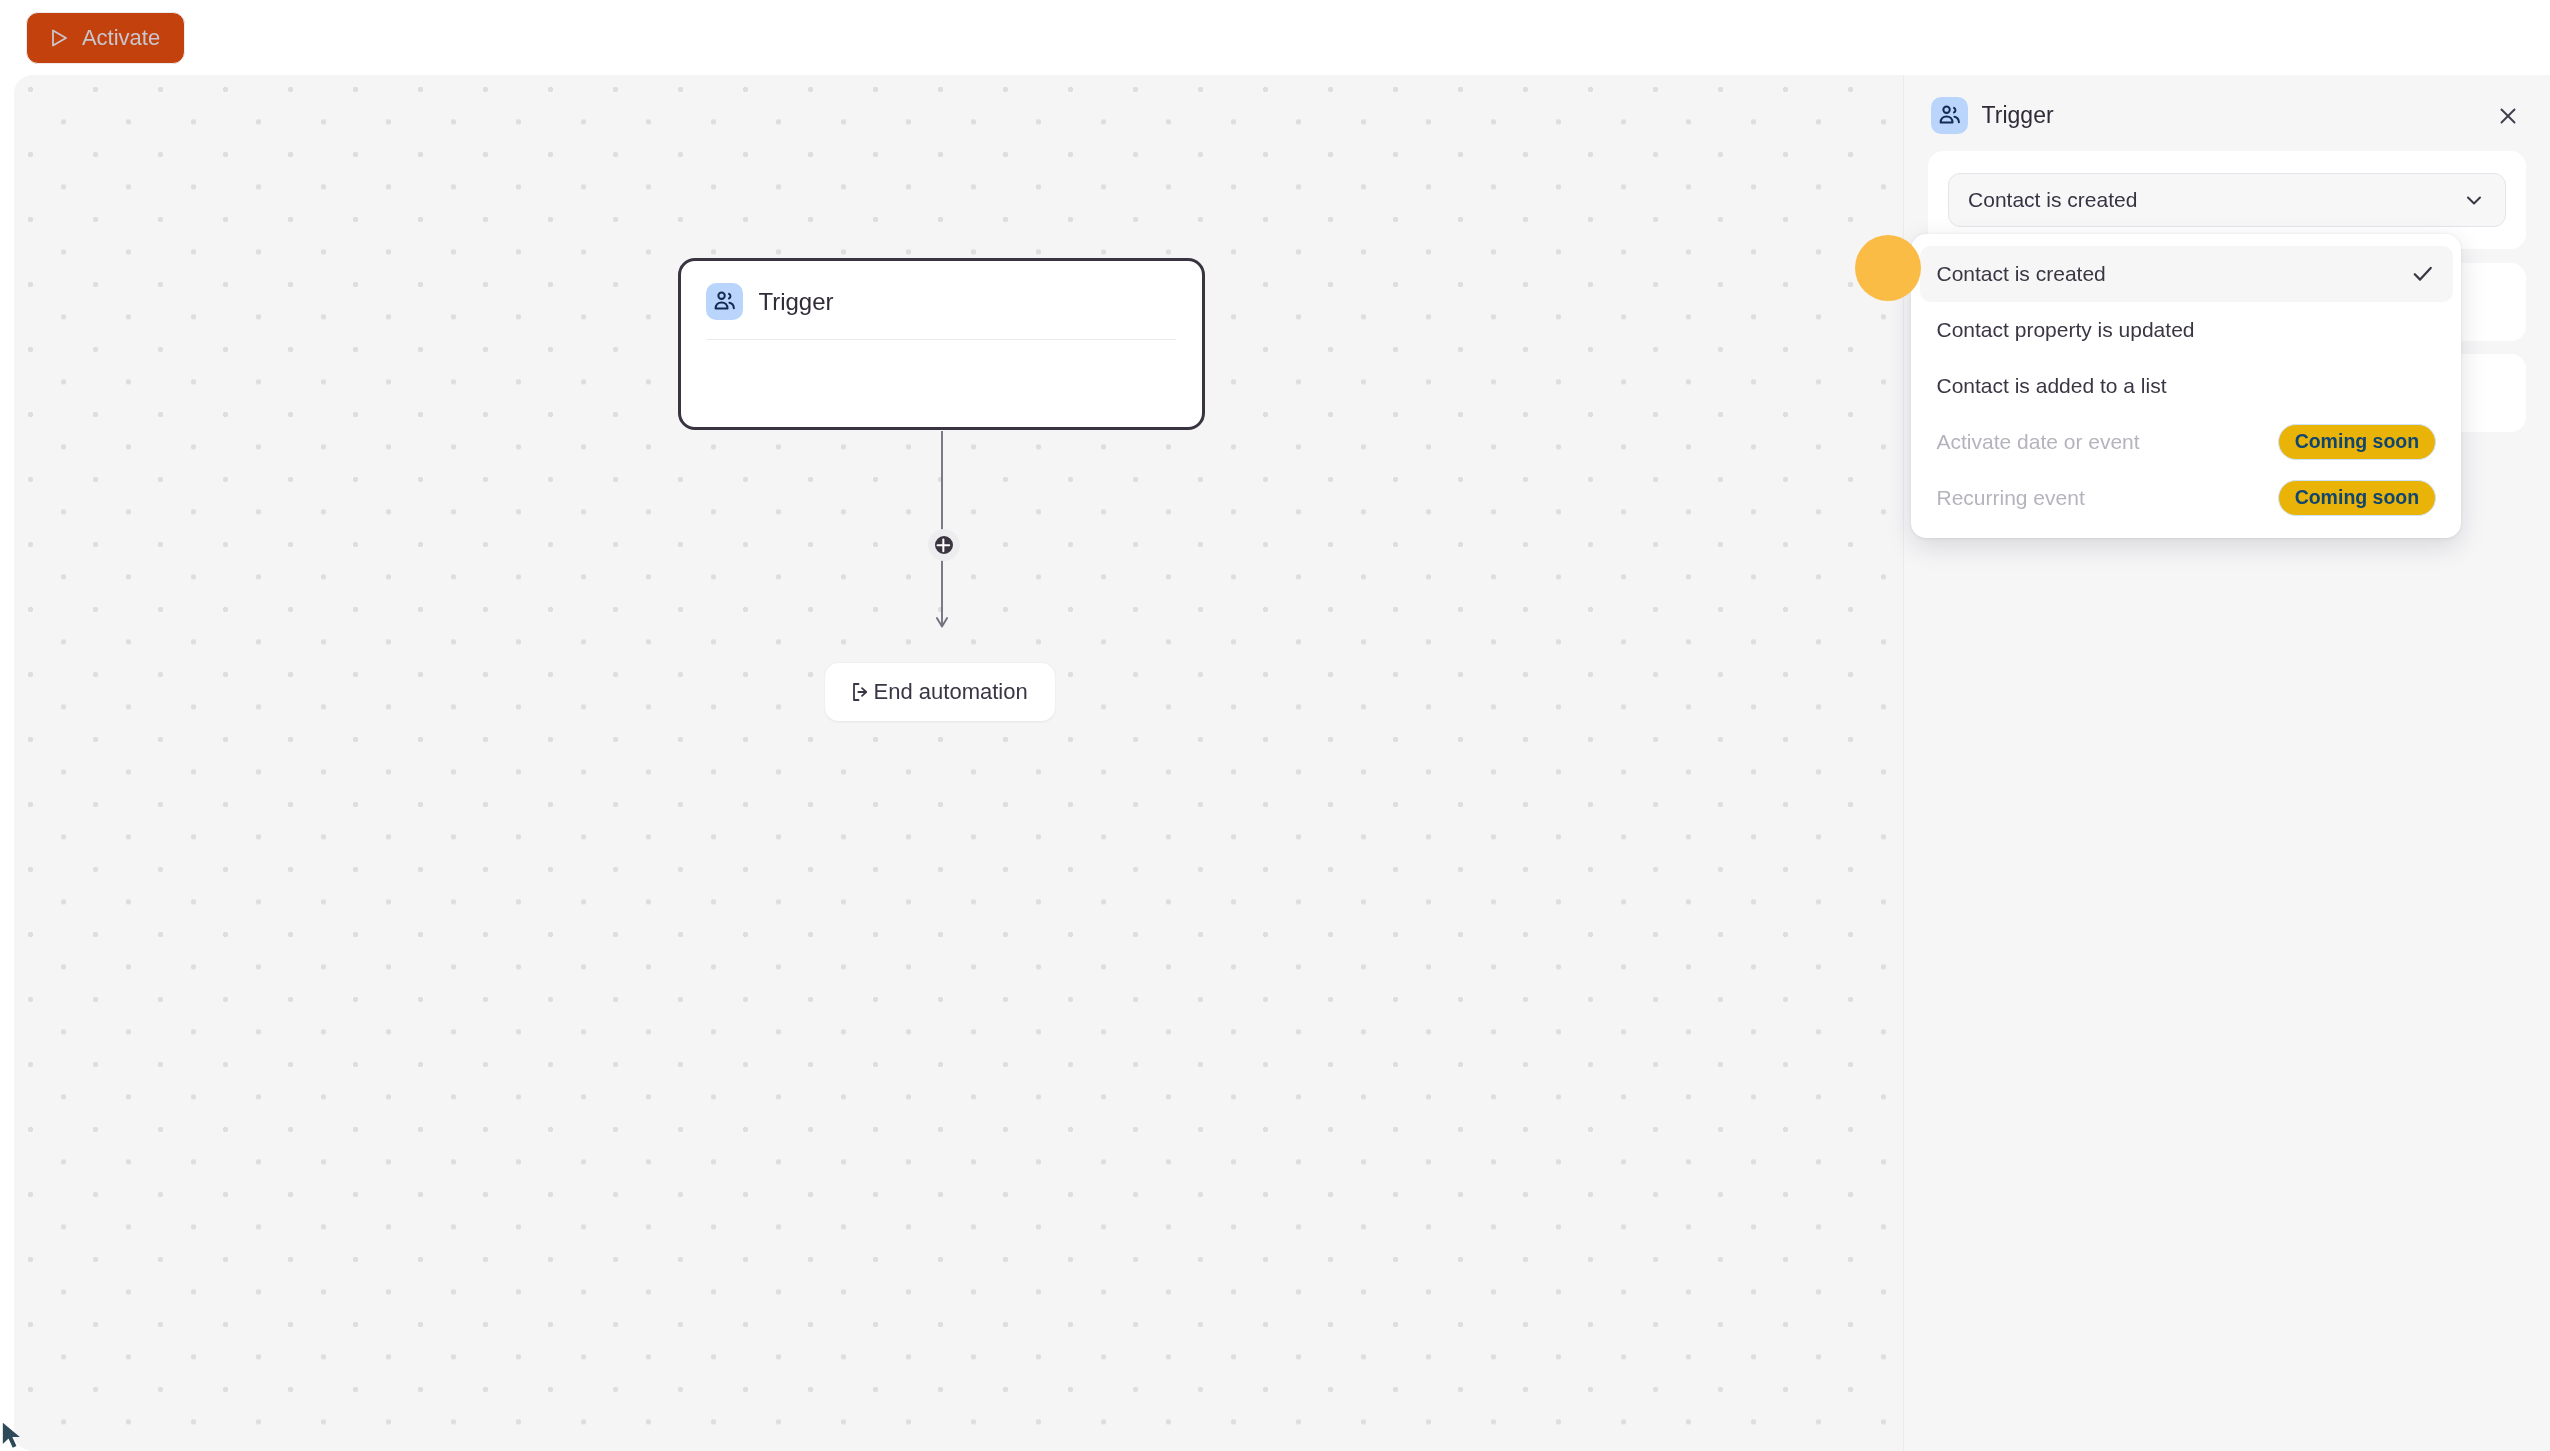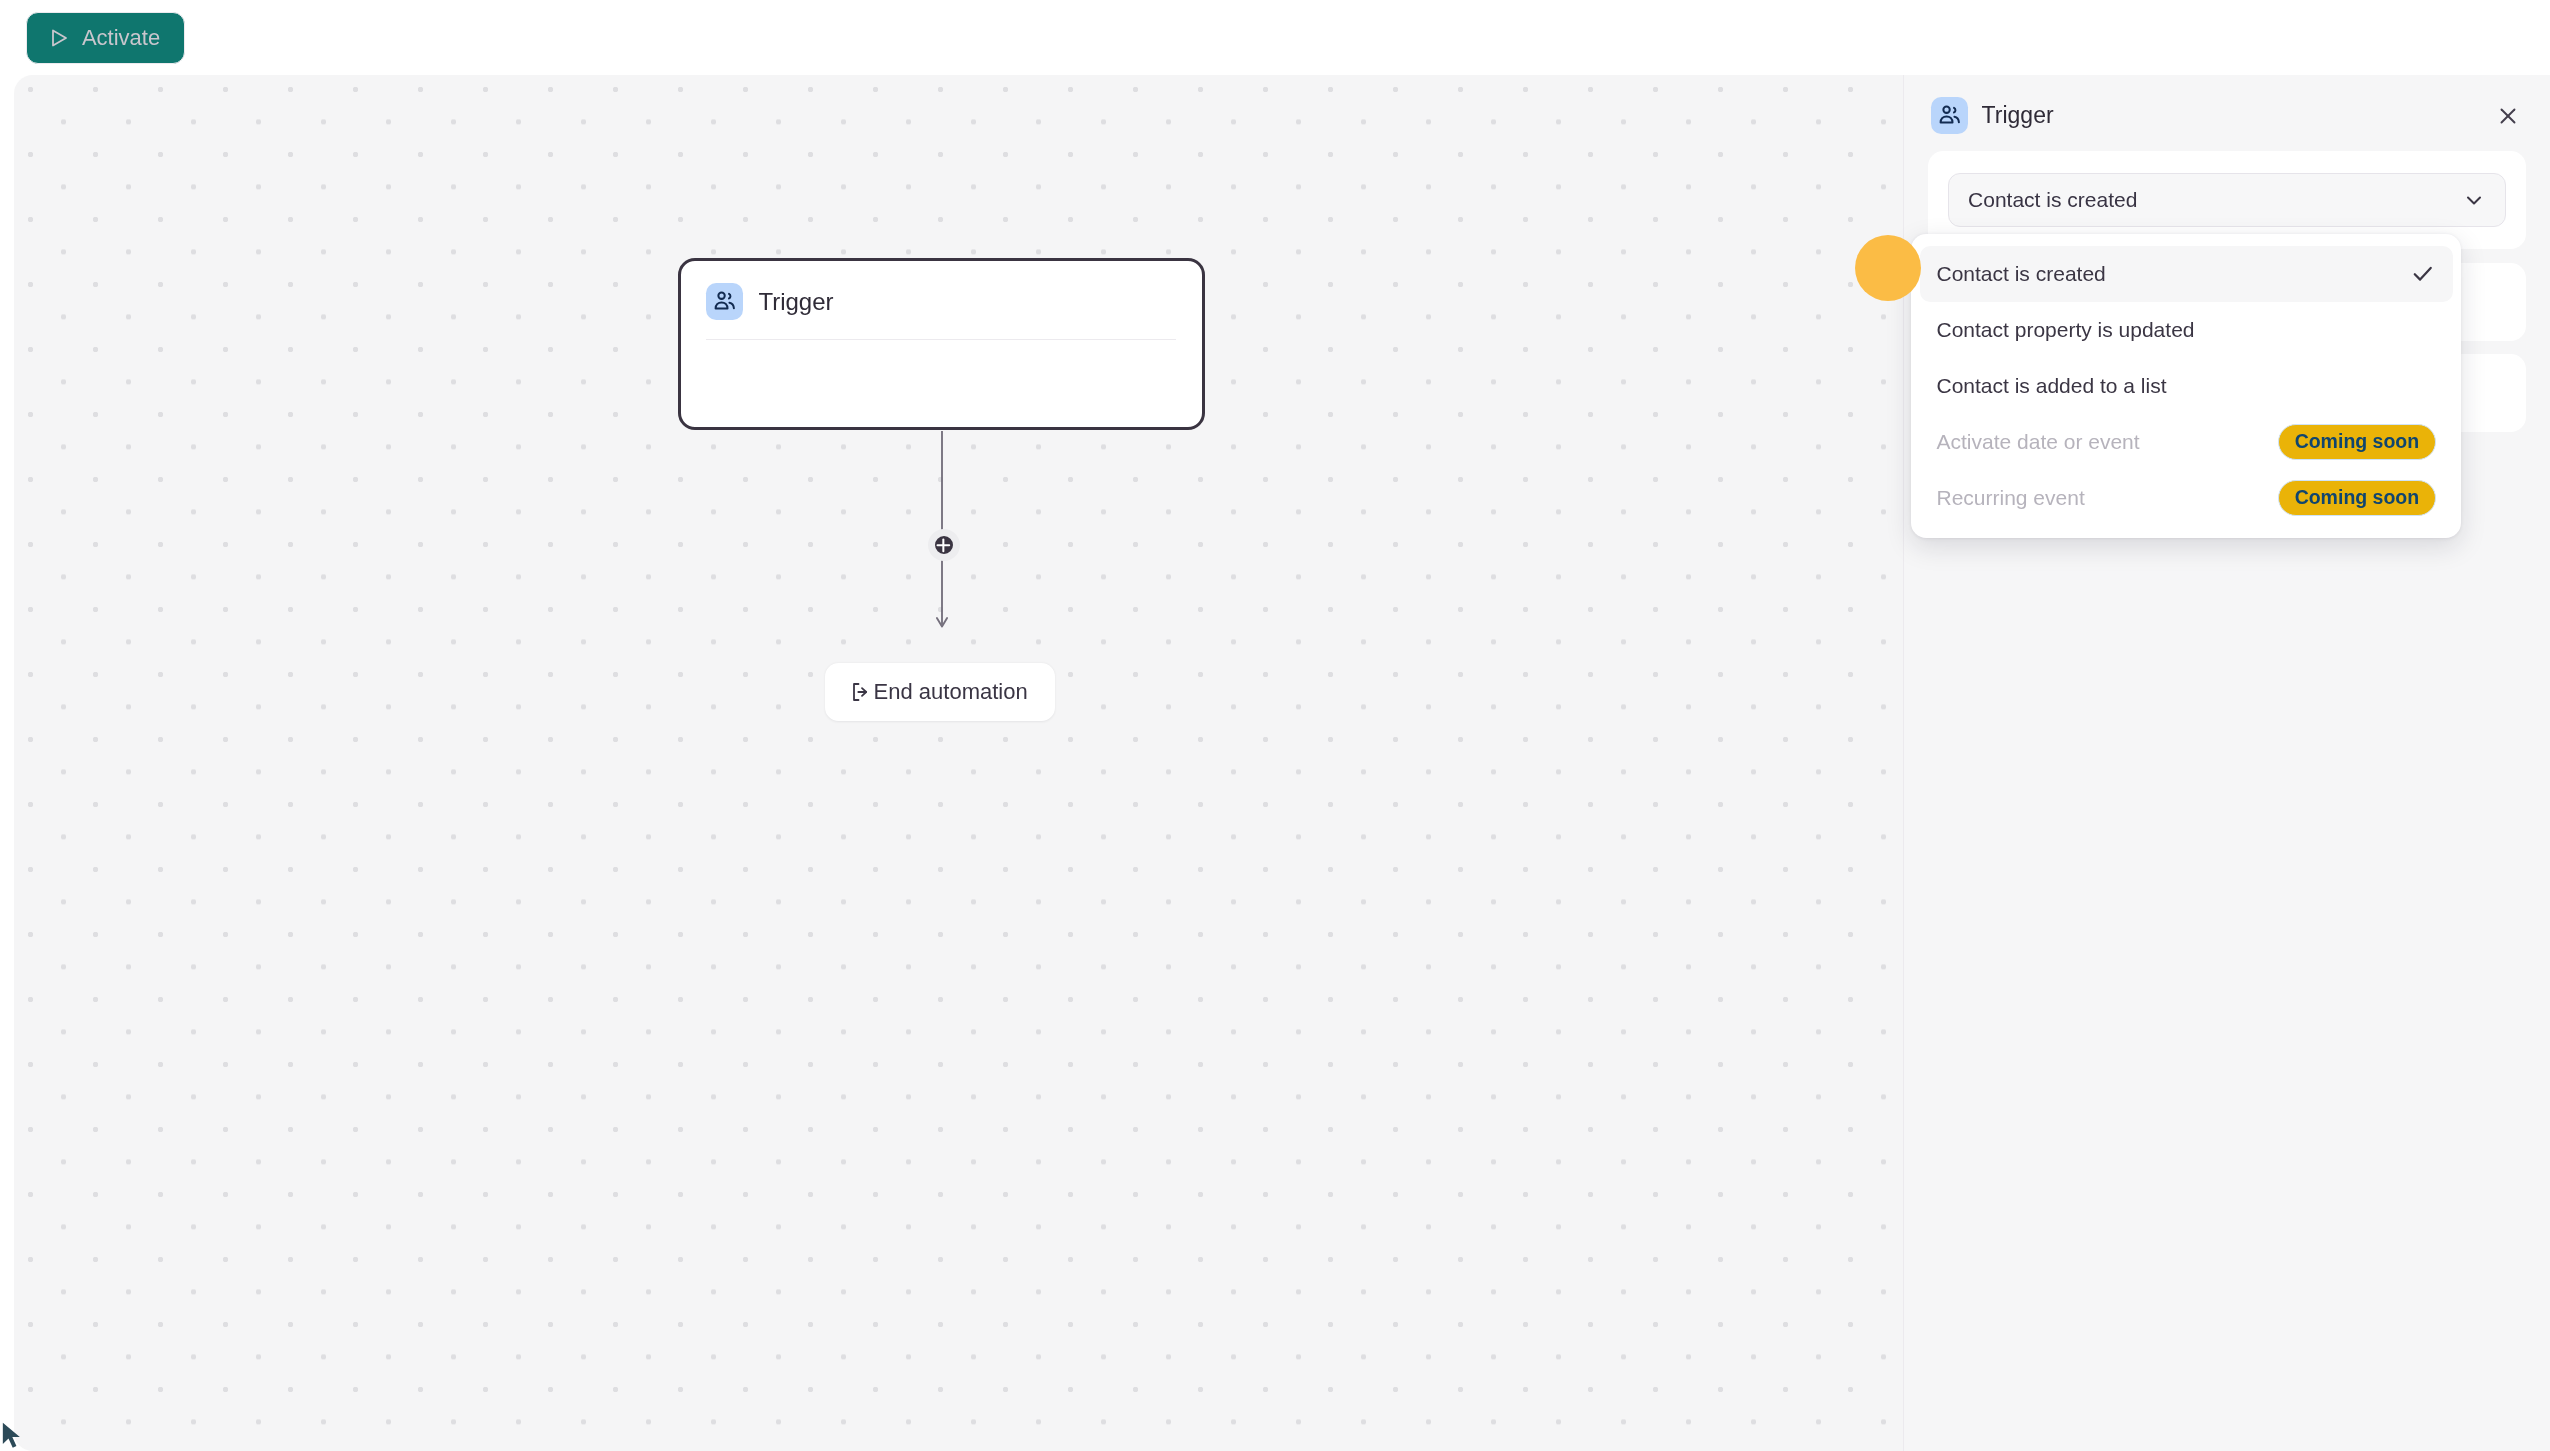--- a/index.html
+++ b/index.html
@@ -28,21 +28,21 @@
   .draft-badge {
     margin-left: 15.3px;
     border: 1.3px solid #e6e4ea; border-radius: 849px;
     background: #fafafb; color: #4b4754;
     font-size: 18.7px; padding: 6px 17px 6.8px; line-height: 1;
     white-space: nowrap;
   }
   #activate-btn {
     display: flex; align-items: center; gap: 11px;
     border: 1.3px solid #eceaee; border-radius: 12px;
-    background: #0f766e; color: #c9c6cd;
+    background: #c2410c; color: #c9c6cd;
     font-size: 22px; padding: 12px 24px 12px 20.4px;
     cursor: default;
   }
   #activate-btn svg { width: 24px; height: 24px; display: block; }
 
   
   #canvas {
     position: absolute; left: 13.6px; top: 75px;
     width: 2523px; height: 1376px;
     background-color: #f5f5f6;

